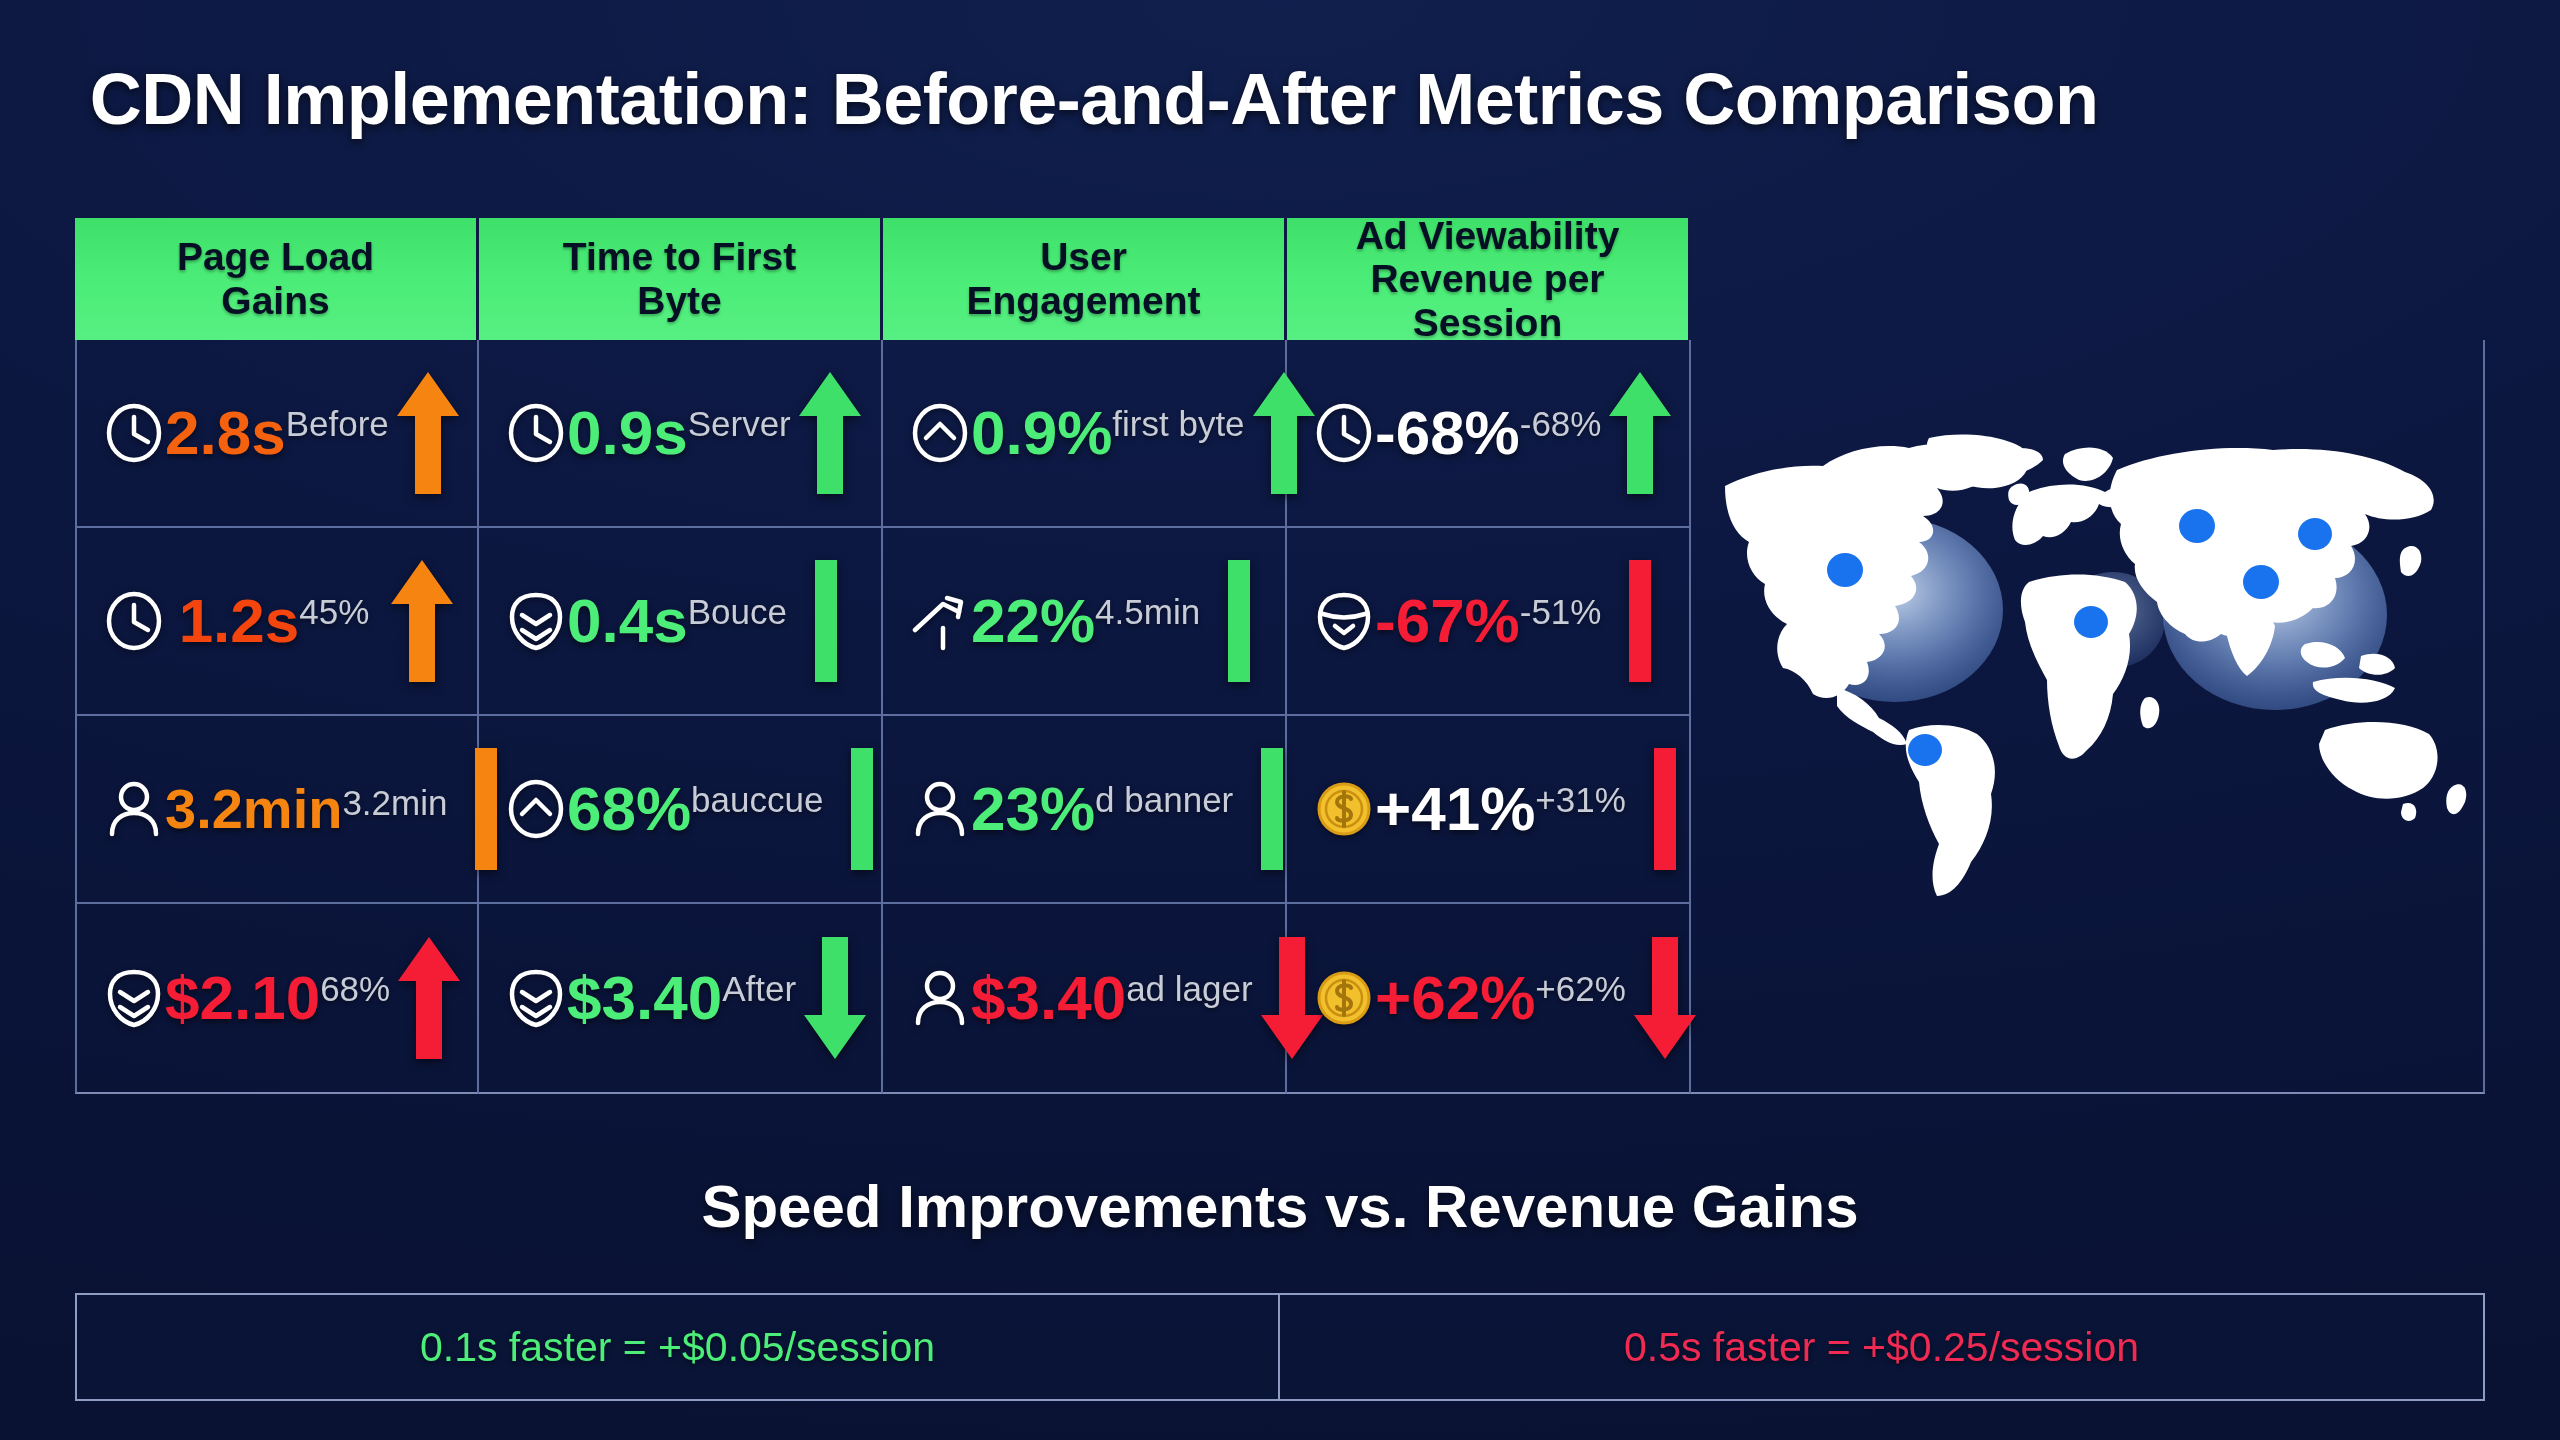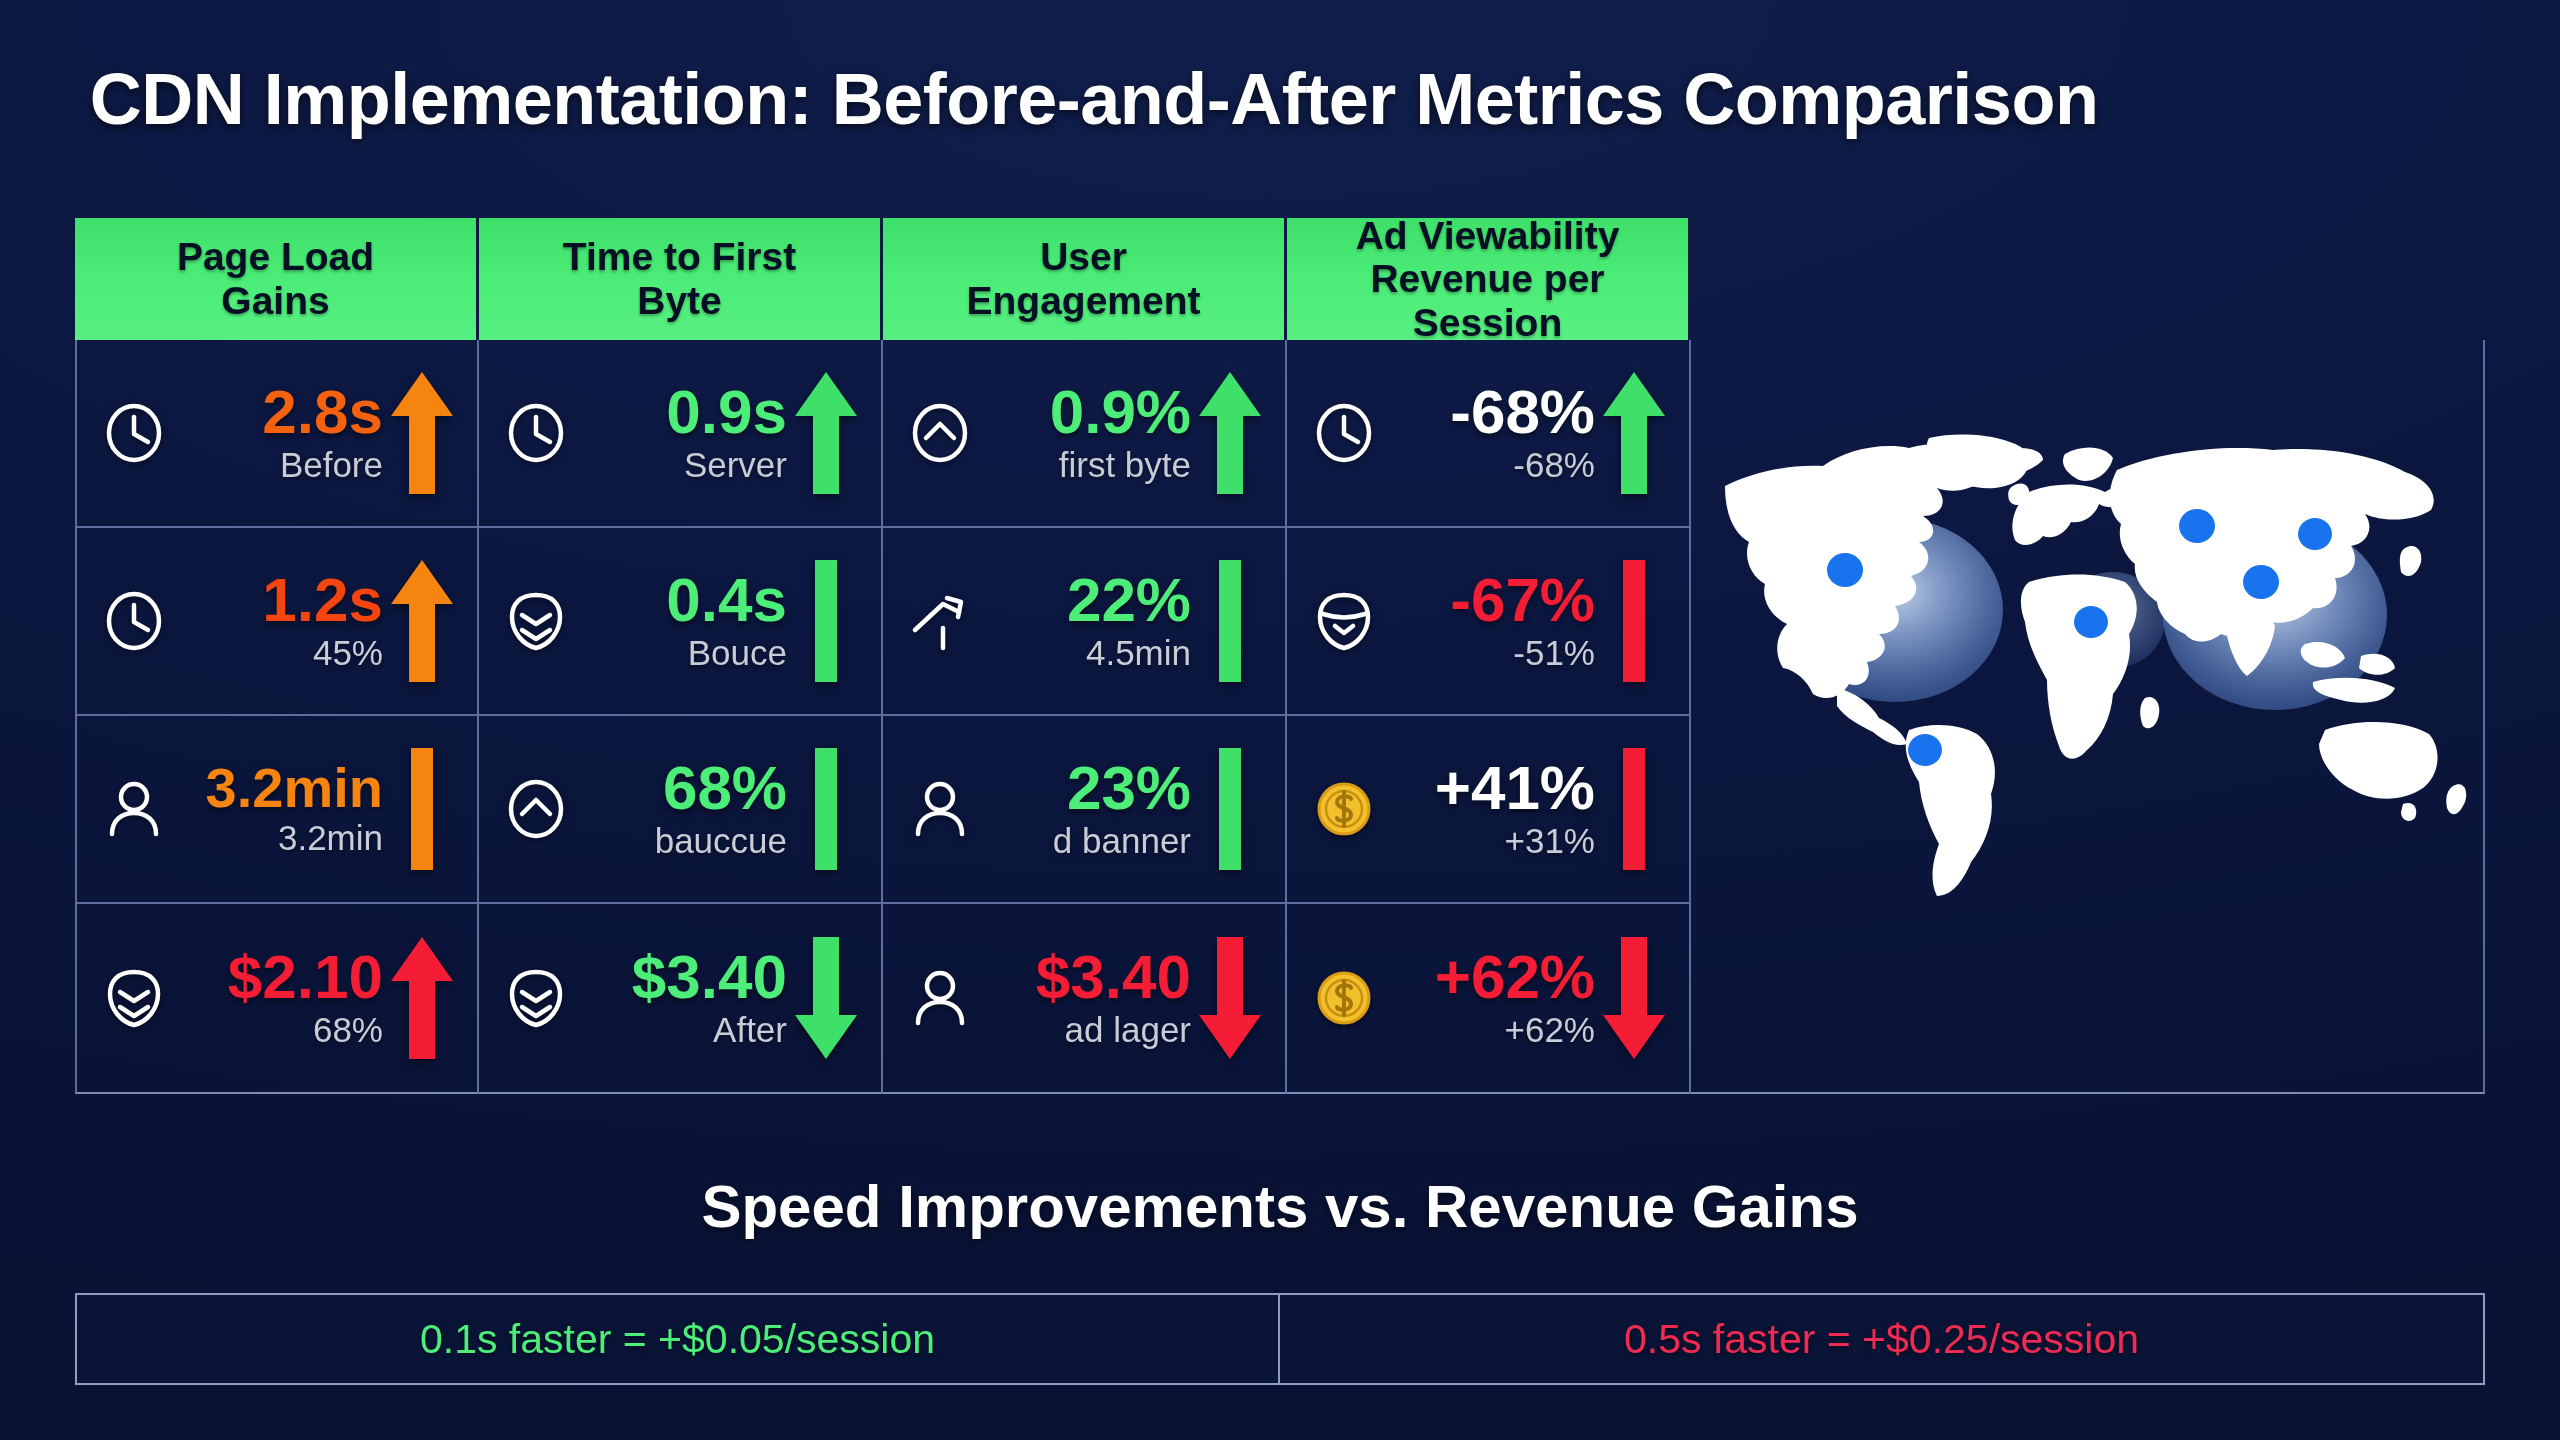--- a/index.html
+++ b/index.html
@@ -54,21 +54,21 @@
   }
   .cell.firstcol { border-left:2px solid #5d6e9e; }
   .cell.lastrow  { border-bottom:2px solid #7e8cb5; }
 
   .icon-wrap {
     width:70px; flex:0 0 70px;
     display:flex; align-items:center; justify-content:center;
   }
   .icon-wrap svg { display:block; filter:drop-shadow(0 2px 3px rgba(0,0,0,.5)); }
 
-  .vals { flex:1 1 auto; display:flex; flex-direction:column; align-items:flex-end;
+  .vals { flex:1 1 auto; display:flex; flex-direction:row; align-items:flex-start;
           justify-content:center; margin-left:-4px; }
   .big  { font-size:62px; font-weight:bold; line-height:1.0; white-space:nowrap;
           text-shadow:0 3px 6px rgba(0,0,0,.55); }
   .big.narrow { font-size:56px; }
   .sub  { font-size:35px; color:#c8ccd6; margin-top:2px; white-space:nowrap;
           text-shadow:0 2px 4px rgba(0,0,0,.5); }
 
   .trend { width:78px; flex:0 0 78px; display:flex; align-items:center;
            justify-content:center; }
   .trend svg { display:block; filter:drop-shadow(0 3px 5px rgba(0,0,0,.55)); }
@@ -84,21 +84,21 @@
 
   
   .subtitle {
     position:absolute; left:0; top:1172px; width:2560px;
     text-align:center; font-size:60px; font-weight:bold; color:#ffffff;
     text-shadow:0 3px 8px rgba(0,0,0,.6); white-space:nowrap;
   }
 
   
   .footer {
-    position:absolute; left:75px; top:1293px; width:2410px; height:92px;
+    position:absolute; left:75px; top:1293px; width:2410px; height:108px;
     display:grid; grid-template-columns:1fr 1fr;
     border:2px solid #8e9bc2;
     background:rgba(10,22,58,.55);
   }
   .fcell { display:flex; align-items:center; justify-content:center;
            font-size:41px; white-space:nowrap;
            text-shadow:0 2px 5px rgba(0,0,0,.55); }
   .fcell.left  { border-right:2px solid #8e9bc2; }
 </style>
 </head>

